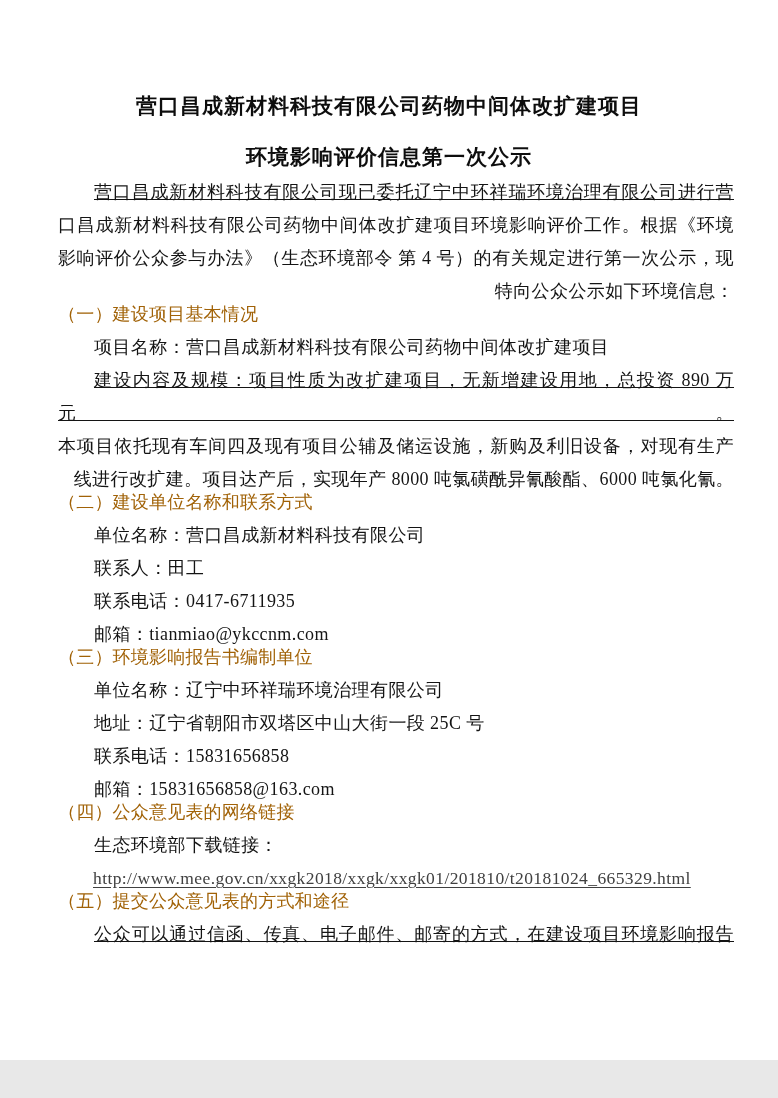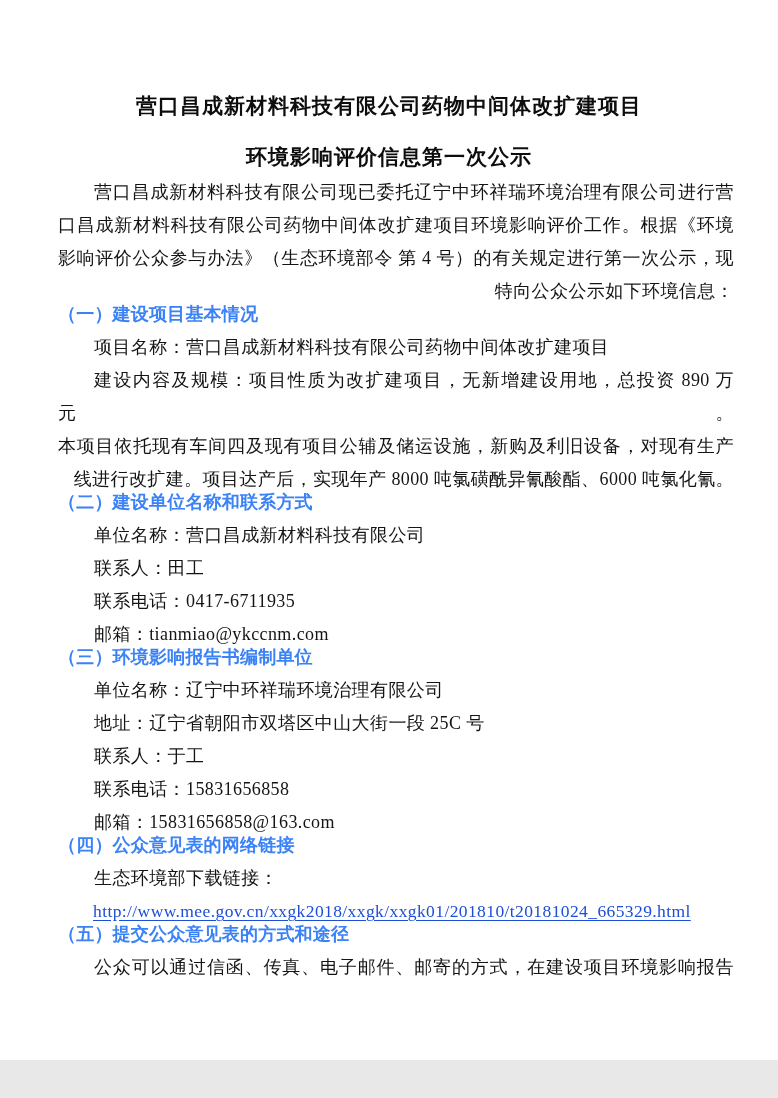--- a/index.html
+++ b/index.html
@@ -32,38 +32,38 @@
     letter-spacing:0.4px;
     color:#141414;
   }
   .doc-body > div{min-height:33px;}
   
   .j0,.j2{
     text-align:justify;
     text-align-last:justify;
   }
   
-  .j2{text-indent:2em;}
+  .j2{text-indent:2em;text-decoration:underline;}
   
   .e0{text-align:right;}
   .e2{text-align:left;text-indent:2em;}
   
   .h{
     font-family:"Liberation Sans","DejaVu Sans",sans-serif;
-    font-weight:700;
+    font-weight:400;
     letter-spacing:0.2px;
     margin-top:-10px;
-    color:#3b82f6;
+    color:#a16207;
   }
   
   .link{
     text-indent:2em;
     text-decoration:underline;
     text-underline-offset:3px;
-    color:#1d4ed8;
+    color:#404040;
     cursor:pointer;
     font-size:17.5px;
   }
 </style>
 </head>
 <body>
 
 <div class="page">
   <div class="title-line t1">营口昌成新材料科技有限公司药物中间体改扩建项目</div>
   <div class="title-line t2">环境影响评价信息第一次公示</div>
@@ -78,21 +78,20 @@
       <div class="j0">本项目依托现有车间四及现有项目公辅及储运设施，新购及利旧设备，对现有生产</div>
       <div class="e0">线进行改扩建。项目达产后，实现年产 8000 吨氯磺酰异氰酸酯、6000 吨氯化氰。</div>
       <div class="h">（二）建设单位名称和联系方式</div>
       <div class="e2">单位名称：营口昌成新材料科技有限公司</div>
       <div class="e2">联系人：田工</div>
       <div class="e2">联系电话：0417-6711935</div>
       <div class="e2">邮箱：tianmiao@ykccnm.com</div>
       <div class="h">（三）环境影响报告书编制单位</div>
       <div class="e2">单位名称：辽宁中环祥瑞环境治理有限公司</div>
       <div class="e2">地址：辽宁省朝阳市双塔区中山大街一段 25C 号</div>
-      <div class="e2">联系人：于工</div>
       <div class="e2">联系电话：15831656858</div>
       <div class="e2">邮箱：15831656858@163.com</div>
       <div class="h">（四）公众意见表的网络链接</div>
       <div class="e2">生态环境部下载链接：</div>
       <div class="link">http://www.mee.gov.cn/xxgk2018/xxgk/xxgk01/201810/t20181024_665329.html</div>
       <div class="h">（五）提交公众意见表的方式和途径</div>
       <div class="j2">公众可以通过信函、传真、电子邮件、邮寄的方式，在建设项目环境影响报告</div>
     </div>
 </div>
 

